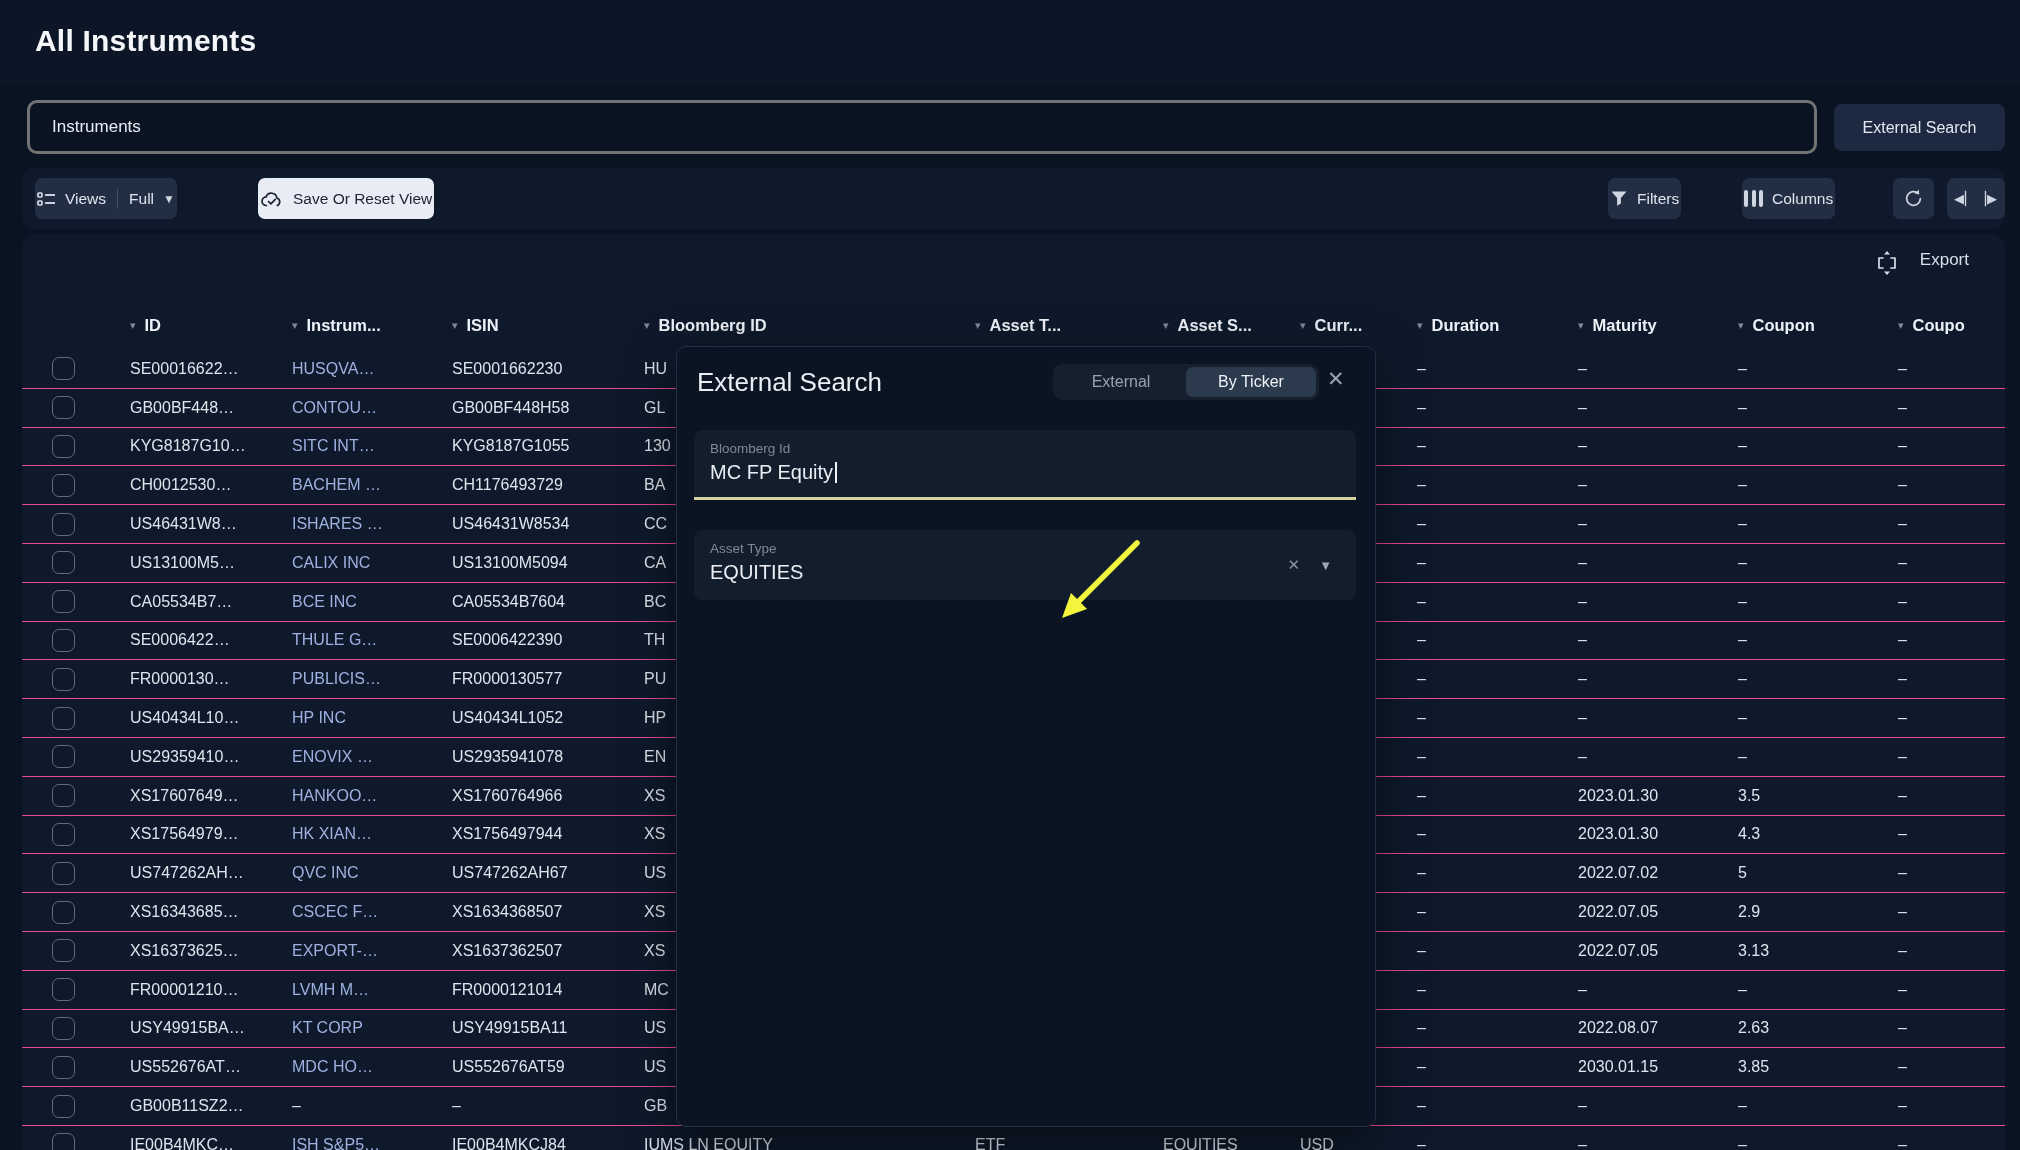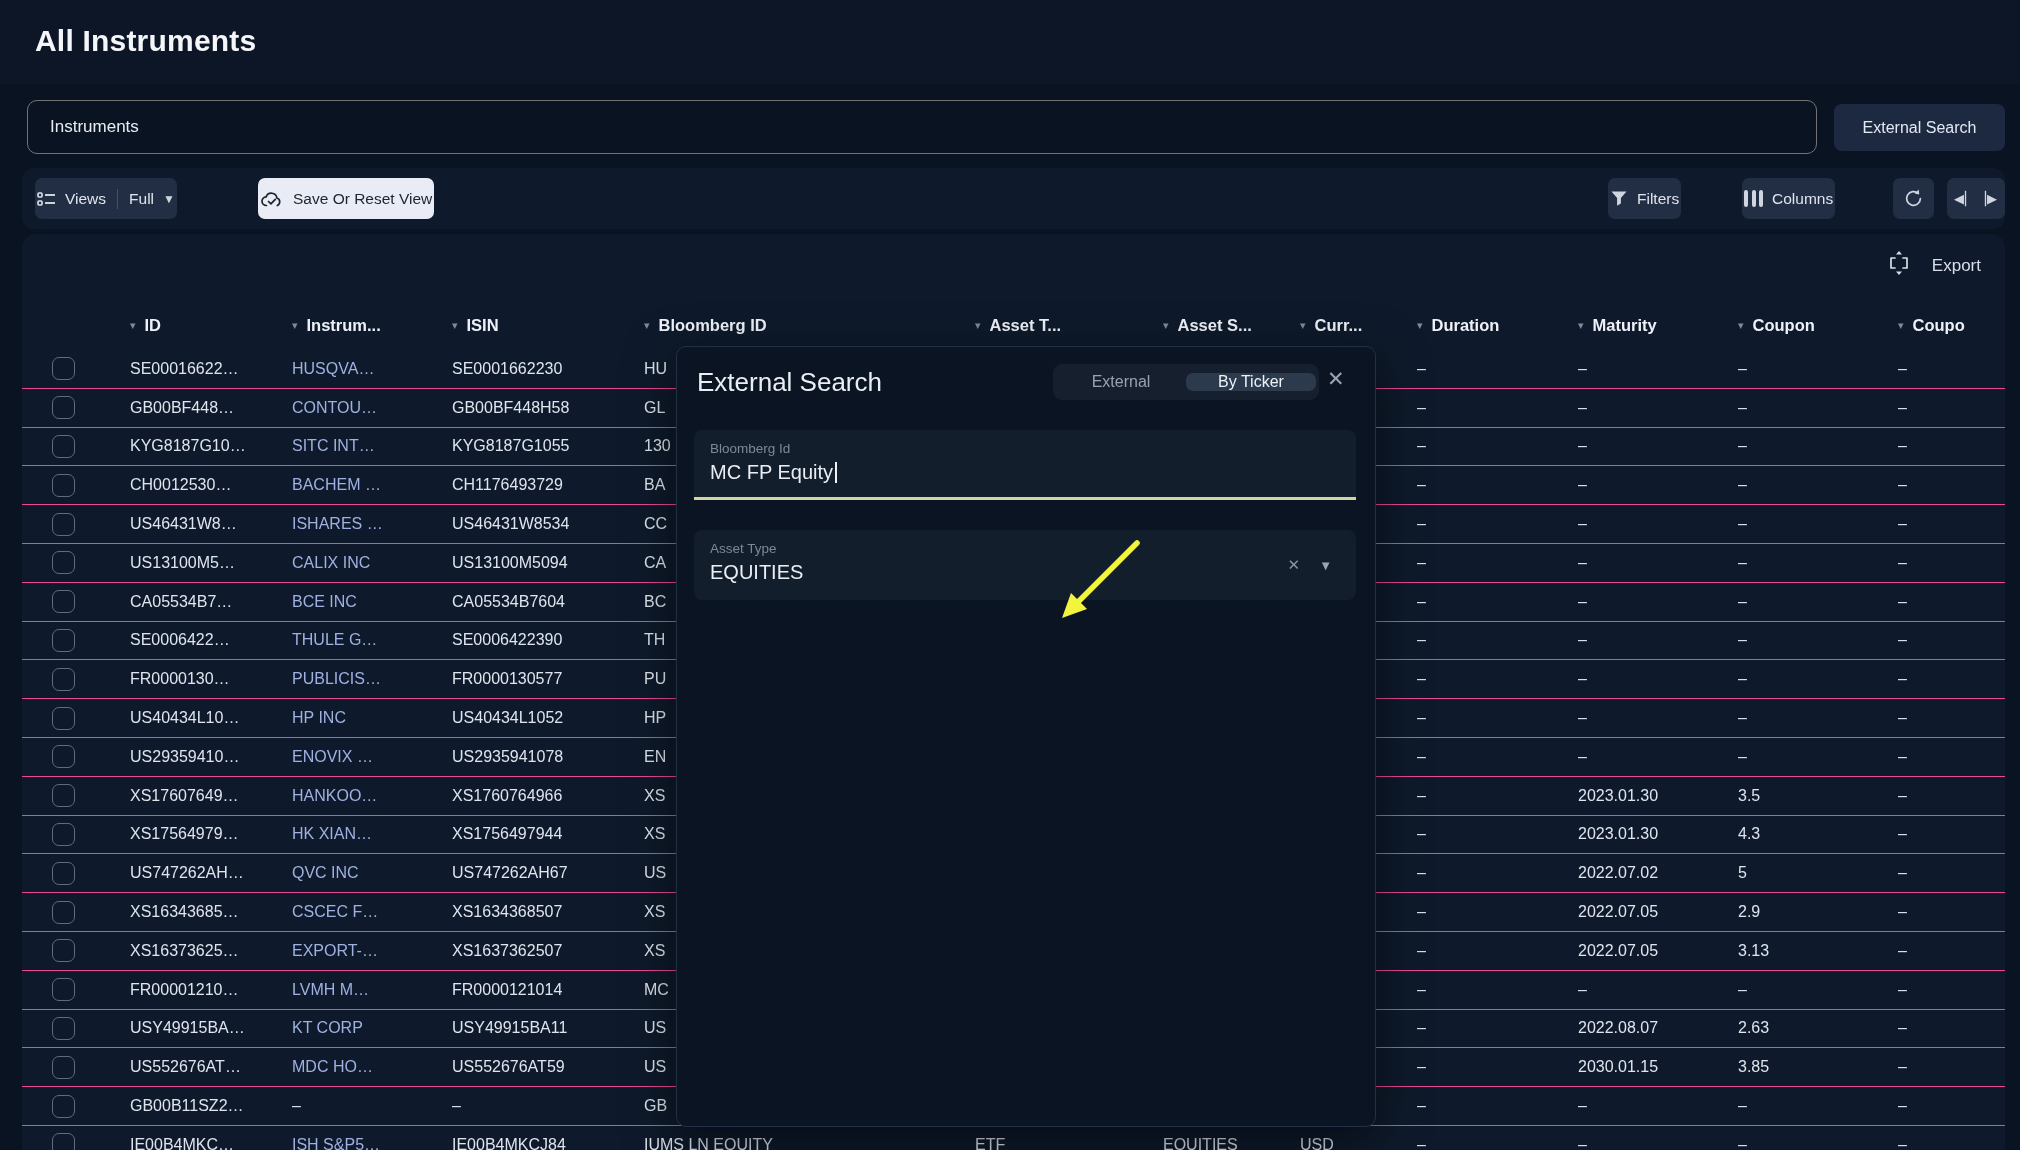--- a/index.html
+++ b/index.html
@@ -4,55 +4,55 @@
 <style>
   html,body{margin:0;padding:0;background:#0a1322;}
   *{box-sizing:border-box;font-family:"Liberation Sans","DejaVu Sans",sans-serif;}
   .stage{position:relative;width:2020px;height:1150px;overflow:hidden;background:#0a1322;color:#e6eaf1;}
 
   
   .titlebar{position:absolute;left:0;top:0;width:2020px;height:84px;background:#0d1626;padding-left:32px;}
   .titlebar h1{margin:0;position:absolute;left:35px;top:24px;font-size:30px;font-weight:700;color:#f4f6f9;letter-spacing:.2px;}
 
   
-  .search-field{position:absolute;left:27px;top:100px;width:1790px;height:54px;border:1px solid #737373;border-radius:10px;display:flex;align-items:center;padding:0 22px;font-size:17px;color:#e8ecf2;}
+  .search-field{position:absolute;left:27px;top:100px;width:1790px;height:54px;border:3px solid #737373;border-radius:10px;display:flex;align-items:center;padding:0 22px;font-size:17px;color:#e8ecf2;}
   .external-btn{position:absolute;left:1834px;top:104px;width:171px;height:47px;background:#1d2940;border-radius:8px;display:flex;align-items:center;justify-content:center;font-size:16px;color:#e3e9f2;cursor:pointer;}
 
   
   .toolbar-panel{position:absolute;left:22px;top:168px;width:1983px;height:61px;background:#0e1a2b;border-radius:12px;}
   .btn{position:absolute;top:10px;height:41px;background:#222e44;border-radius:7px;display:flex;align-items:center;gap:9px;padding:0 2px;font-size:15.5px;color:#dfe5ee;cursor:pointer;}
   .btn .caret{font-size:12px;color:#cfd6e0;}
   .views-btn{left:13px;}
   .views-div{width:1px;height:20px;background:#41506b;margin:0 2px;}
   .save-btn{left:236px;background:#e9ecf4;color:#1b2433;font-weight:500;}
   .filters-btn{left:1586px;}
   .columns-btn{left:1720px;}
   .icon-btn{position:absolute;top:10px;width:41px;height:41px;background:#222e44;border-radius:7px;display:flex;align-items:center;justify-content:center;cursor:pointer;color:#cfd6e0;}
   .refresh-btn{left:1871px;}
   .pin-btn{left:1925px;width:58px;font-size:13px;letter-spacing:1px;}
   .colbars{display:flex;gap:3.5px;}
   .colbars i{width:4px;height:17px;background:#cfd6e0;border-radius:2px;}
 
   
   .panel{position:absolute;left:22px;top:234px;width:1983px;height:916px;background:#0e1a2b;border-radius:14px 14px 0 0;}
-  .export-btn{position:absolute;top:16px;right:24px;display:flex;align-items:flex-end;gap:21px;font-size:17px;color:#d9dfe9;cursor:pointer;}
+  .export-btn{position:absolute;top:16px;right:36px;display:flex;align-items:flex-start;gap:21px;font-size:17px;color:#d9dfe9;cursor:pointer;}
   .grid{display:grid;grid-template-columns:108px 162px 160px 192px 331px 188px 137px 117px 161px 160px 160px 1fr;align-items:center;}
   .thead{position:absolute;top:66px;left:0;right:0;height:50px;}
   .hcell{display:flex;align-items:center;gap:9px;font-size:16.5px;font-weight:700;color:#eef2f8;}
   .hcell .sortarrow{font-size:11px;color:#7f8a9d;cursor:pointer;}
   .tbody{position:absolute;top:116px;left:0;right:0;height:800px;overflow:hidden;}
   .trow{height:38.8px;border-bottom:1px solid #ec4899;font-size:16px;color:#dfe4ed;}
   .trow .cell{white-space:nowrap;overflow:hidden;}
   .trow .link{color:#9fb1e1;cursor:pointer;}
   .cbx{width:23px;height:23px;border:1.5px solid #5f6b80;border-radius:7px;margin-left:30px;cursor:pointer;}
 
   
   .modal{position:absolute;left:676px;top:346px;width:700px;height:781px;background:#0a1422;border:1px solid #223047;border-radius:10px;box-shadow:0 14px 50px rgba(0,0,0,.55);z-index:10;padding:0 20px;}
   .modal-title{position:absolute;left:20px;top:20px;font-size:26px;color:#e9edf4;font-weight:400;}
-  .toggle{position:absolute;left:376px;top:17px;width:266px;height:36px;background:#151f2e;border-radius:9px;display:flex;padding:3px;align-items:center;}
+  .toggle{position:absolute;left:376px;top:17px;width:266px;height:36px;background:#151f2e;border-radius:9px;display:flex;padding:3px;}
   .toggle .seg{flex:1;display:flex;align-items:center;justify-content:center;font-size:16px;color:#98a2b3;border-radius:7px;cursor:pointer;}
   .toggle .seg.active{background:#2c3a4d;color:#eef2f7;}
   .close-x{position:absolute;left:650px;top:20px;font-size:21px;color:#9aa3b2;cursor:pointer;}
   .field{position:absolute;left:17px;width:662px;background:#131e2d;border-radius:8px;padding:11px 16px;}
   .field .flabel{font-size:13.5px;color:#7d8898;}
   .field .fvalue{font-size:20px;color:#eaeef4;margin-top:5px;display:flex;align-items:center;}
   .field-bloomberg{top:83px;height:70px;border-bottom:3px solid #d5d3a1;border-radius:8px 8px 0 0;}
   .cursor-bar{display:inline-block;width:1.5px;height:21px;background:#eef2f8;margin-left:2px;}
   .field-asset{top:183px;height:70px;}
   .clear-x{position:absolute;right:56px;top:26px;font-size:15px;color:#8b94a5;cursor:pointer;}

